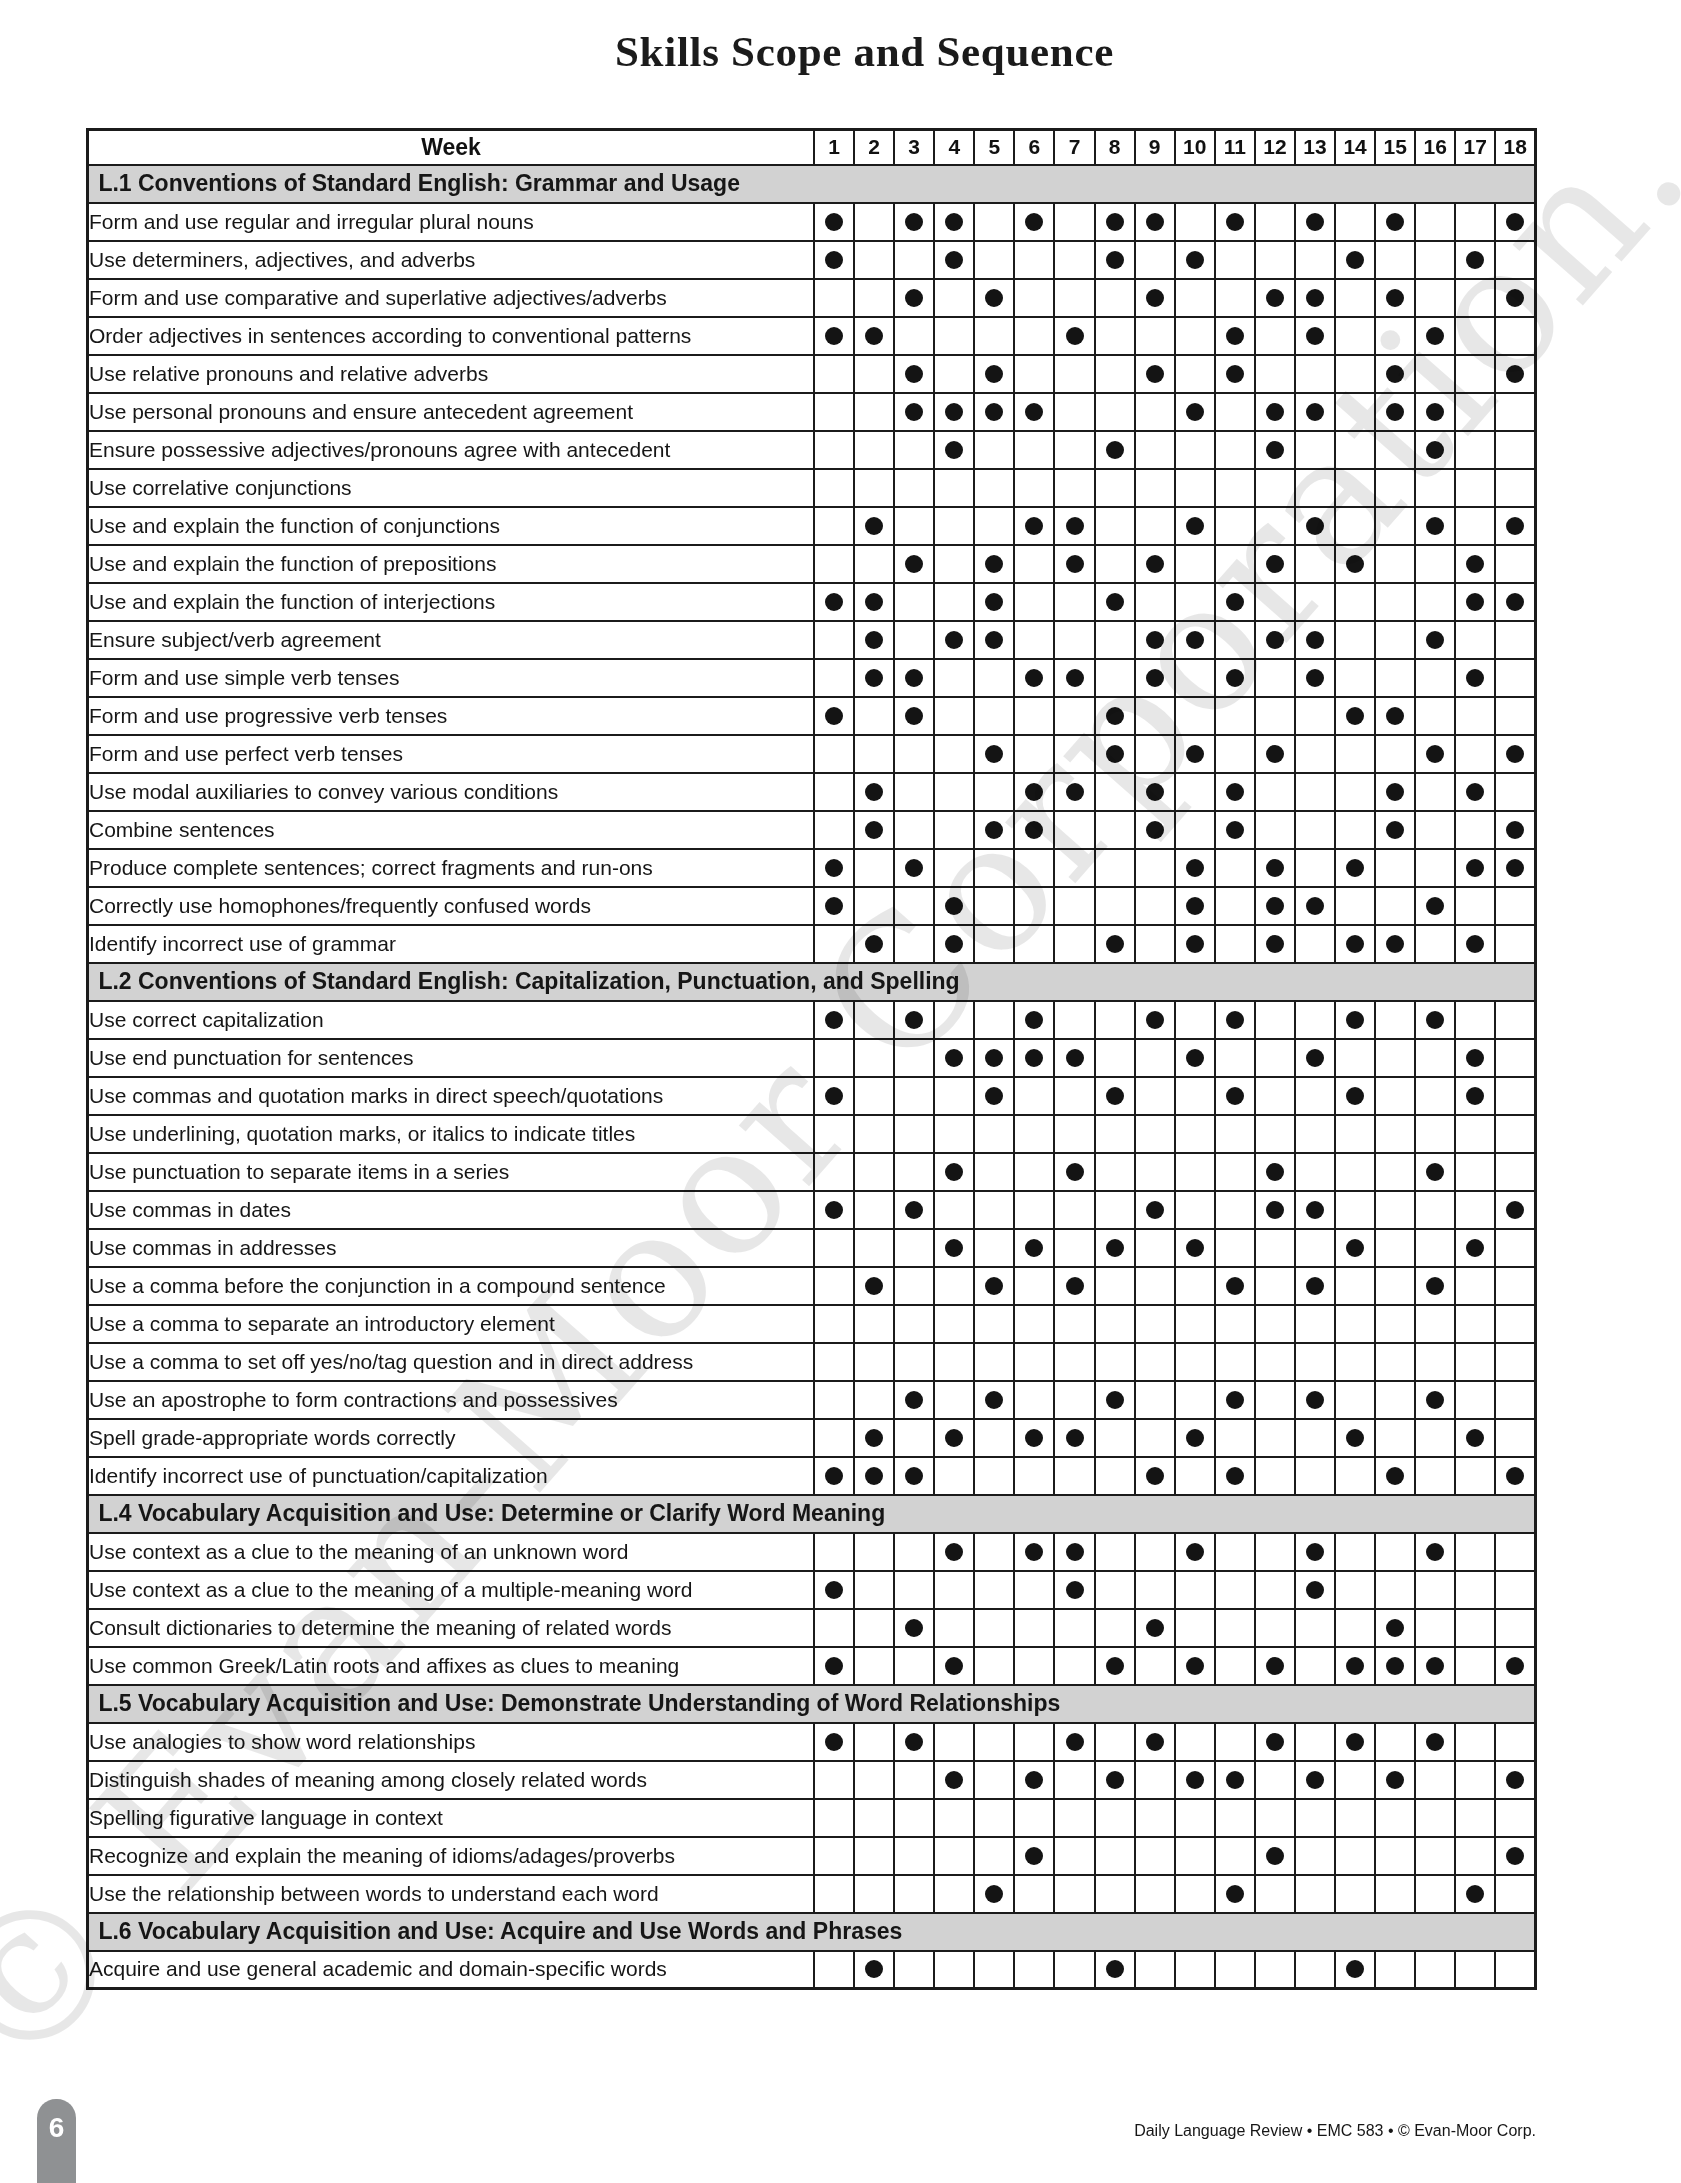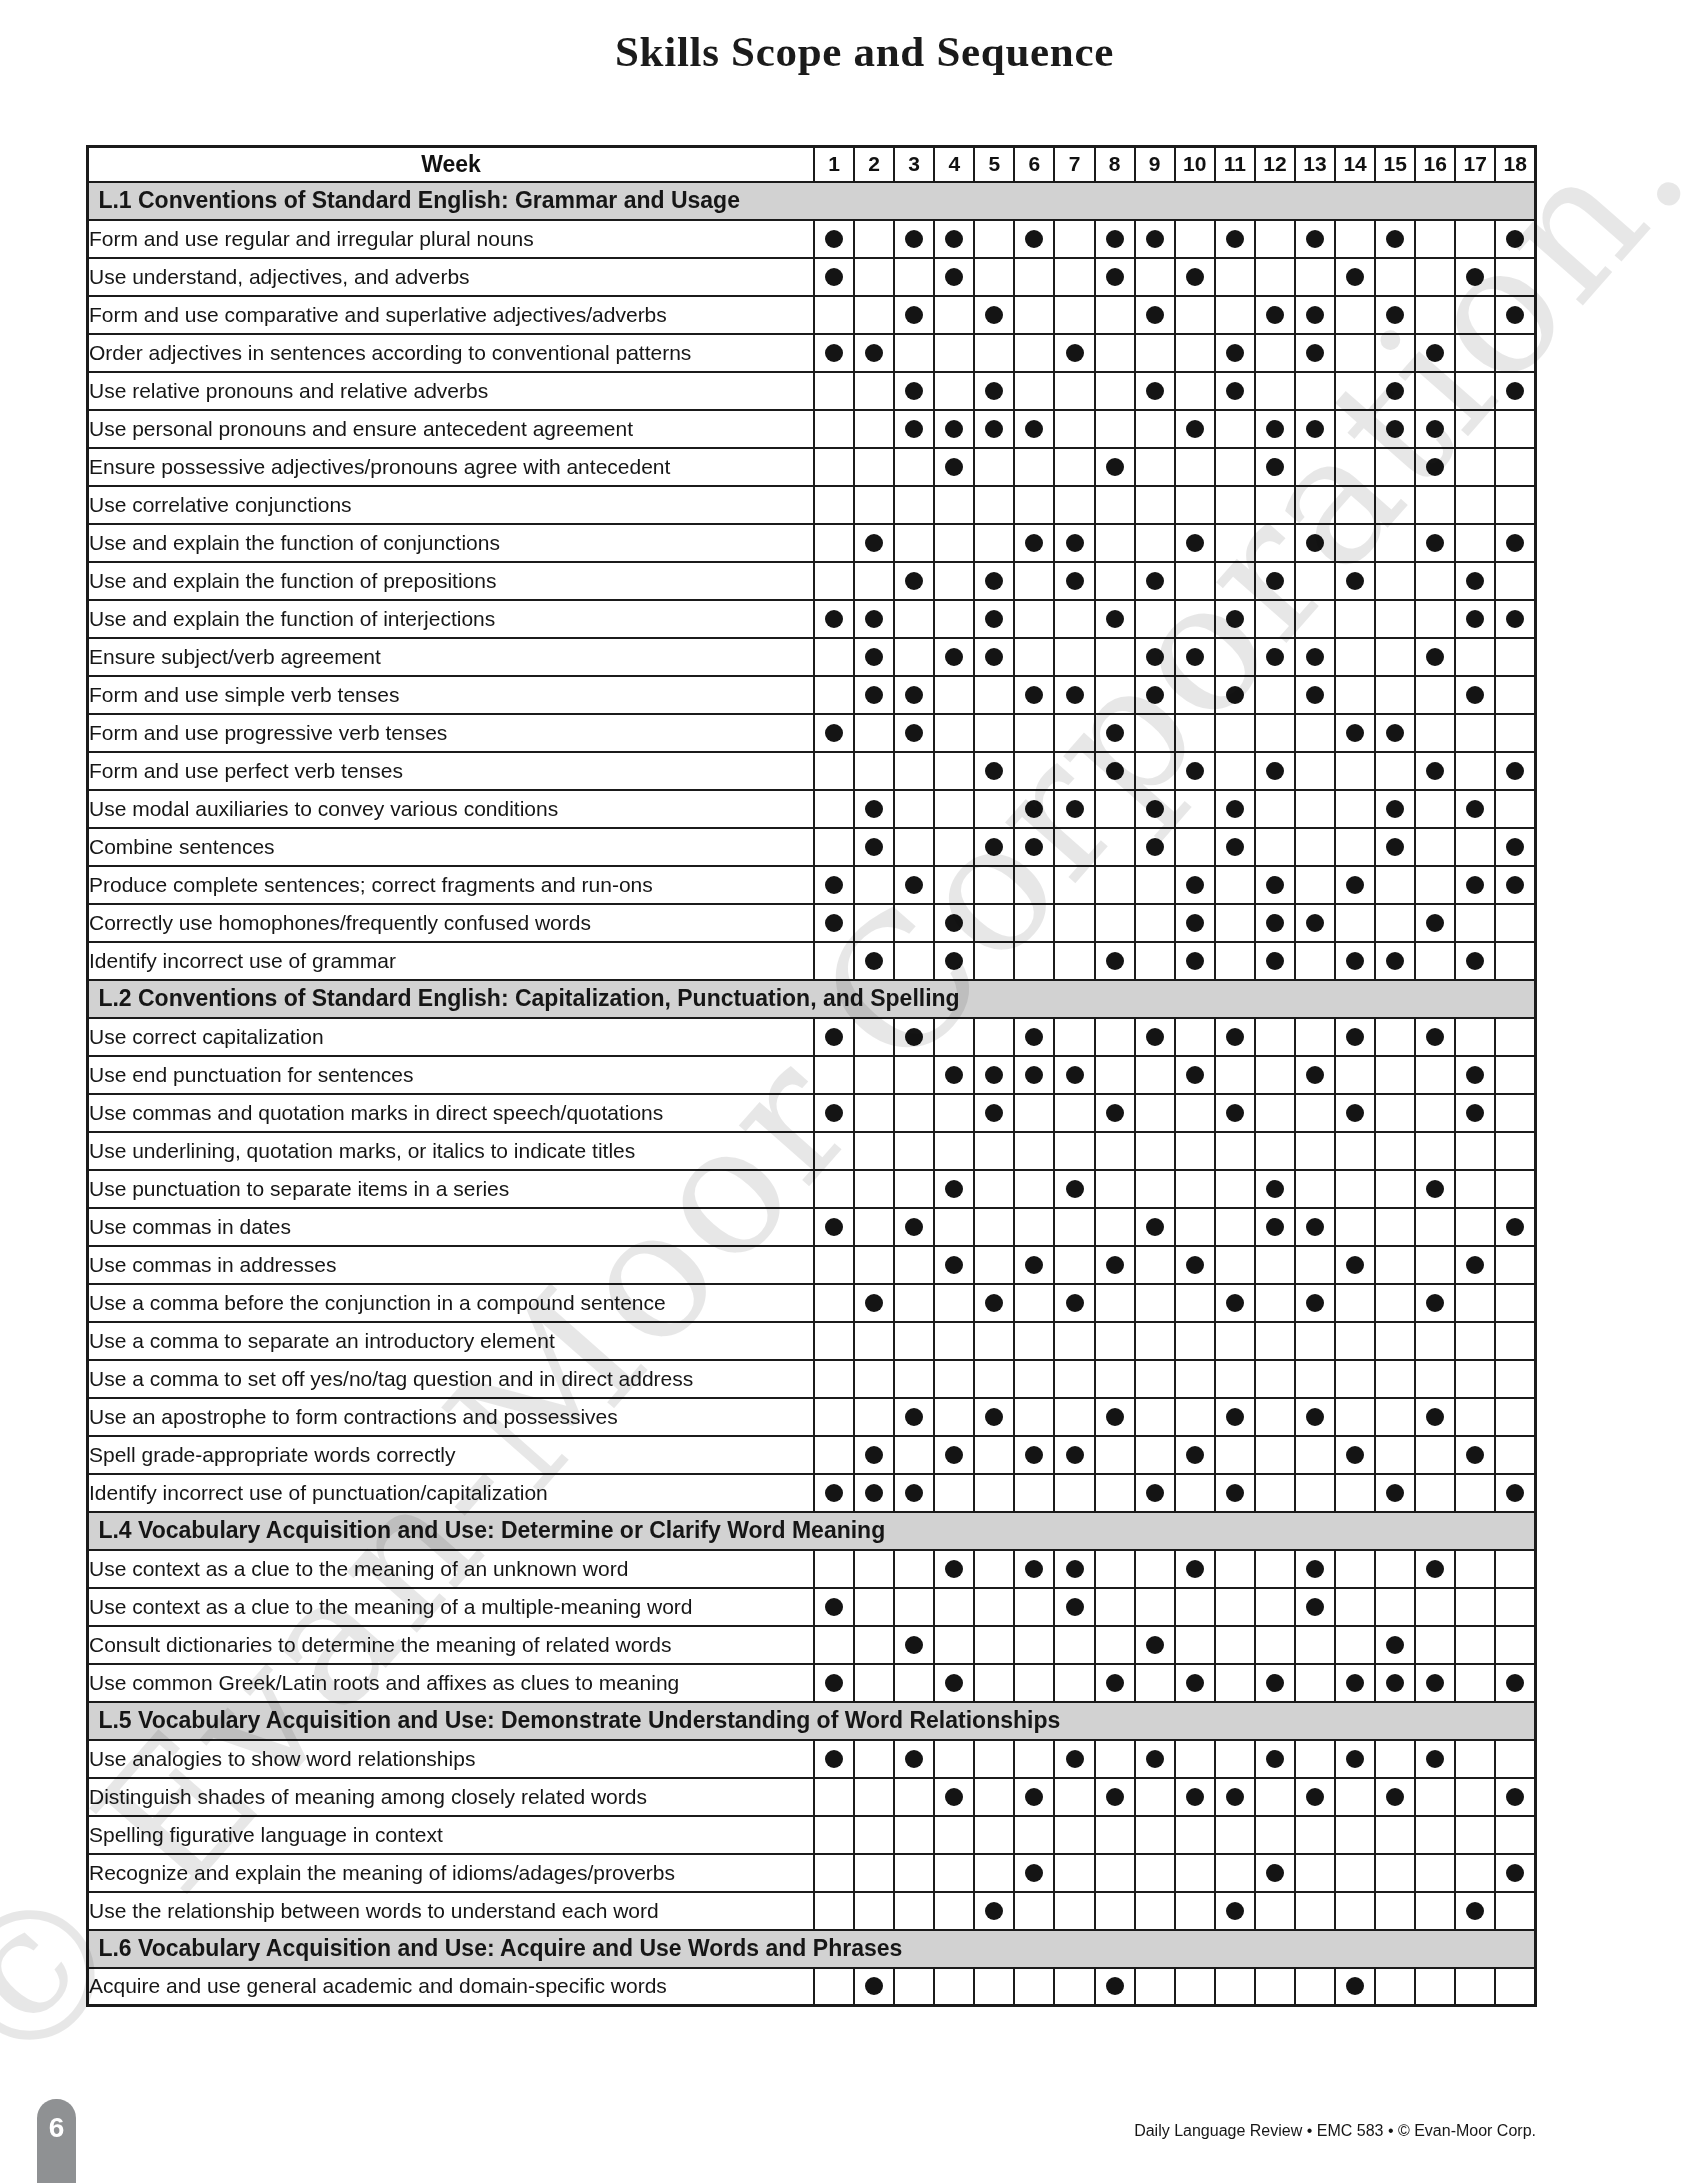--- a/index.html
+++ b/index.html
@@ -10,21 +10,20 @@
   }
   .title {
     position:absolute; top:27px; left:0; right:0; text-align:center;
     font-family:"Liberation Serif", serif; font-weight:700; font-size:43px;
     color:#1b1b1b; letter-spacing:0.7px;padding-left:48px;
   }
   table.skills {
     position:absolute; top:128px; left:86px; width:1451px;
     border-collapse:collapse; table-layout:fixed;
     border:3.3px solid #1b1b1b;
-    margin-top:17px;
   }
   table.skills th, table.skills td {
     border:2px solid #1b1b1b; padding:0; vertical-align:middle;
   }
   col.label-col { width:725px; }
   col.week-col { width:40px; }
   th.week-head {
     height:35px; font-size:23px; font-weight:700; text-align:center; color:#111;
   }
   th.num-head { height:35px; font-size:21px; font-weight:700; text-align:center; color:#111; }
@@ -129,21 +128,21 @@
           <td class="wk"><span class="dot"></span></td>
           <td class="wk"></td>
           <td class="wk"><span class="dot"></span></td>
           <td class="wk"></td>
           <td class="wk"><span class="dot"></span></td>
           <td class="wk"></td>
           <td class="wk"></td>
           <td class="wk"><span class="dot"></span></td>
         </tr>
         <tr>
-          <td class="skill">Use understand, adjectives, and adverbs</td>
+          <td class="skill">Use determiners, adjectives, and adverbs</td>
           <td class="wk"><span class="dot"></span></td>
           <td class="wk"></td>
           <td class="wk"></td>
           <td class="wk"><span class="dot"></span></td>
           <td class="wk"></td>
           <td class="wk"></td>
           <td class="wk"></td>
           <td class="wk"><span class="dot"></span></td>
           <td class="wk"></td>
           <td class="wk"><span class="dot"></span></td>

